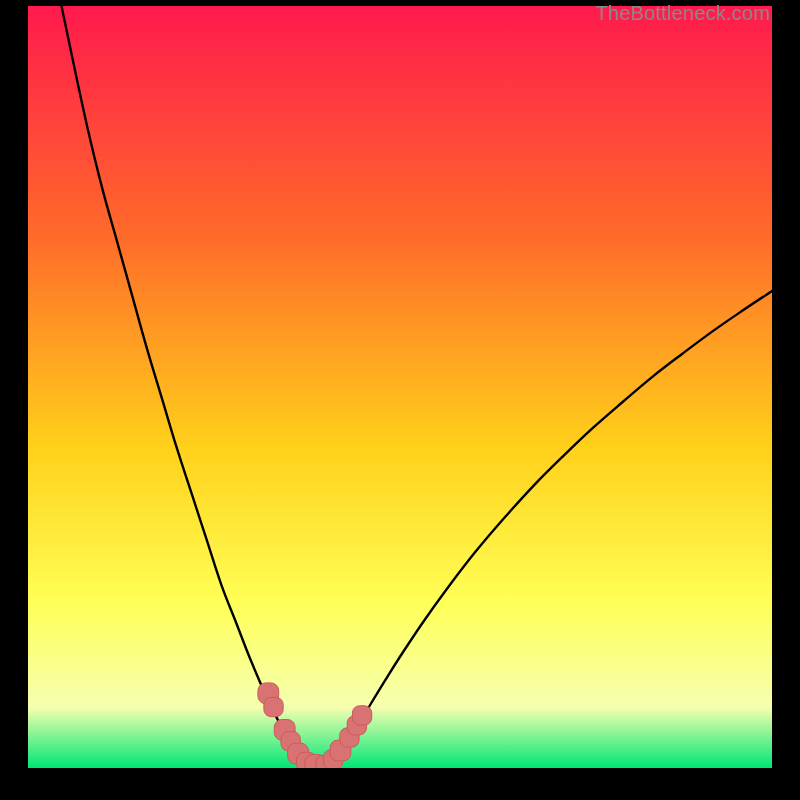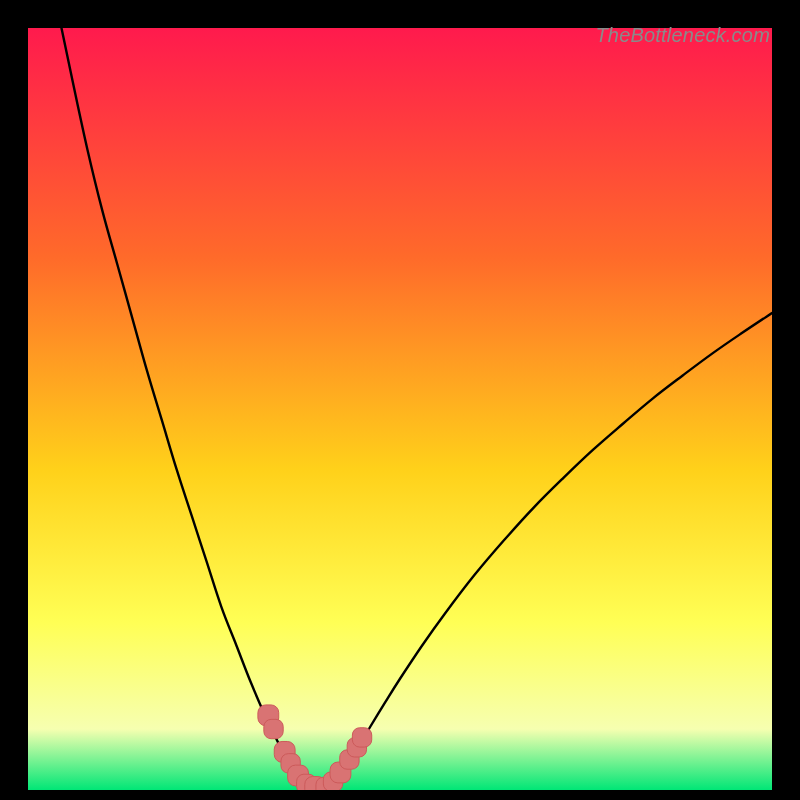--- a/index.html
+++ b/index.html
@@ -7,25 +7,24 @@
     padding: 0;
     width: 800px;
     height: 800px;
     background: #000;
     overflow: hidden;
     font-family: Arial, Helvetica, sans-serif;
   }
   .frame {
     position: absolute;
     left: 28px;
-    top: 28px;
+    top: 6px;
     width: 744px;
     height: 762px;
     background: #ffffff;
-    font-style: italic;
   }
   .plot-area {
     position: absolute;
     left: 0;
     top: 0;
     width: 744px;
     height: 762px;
   }
   .watermark {
     position: absolute;

